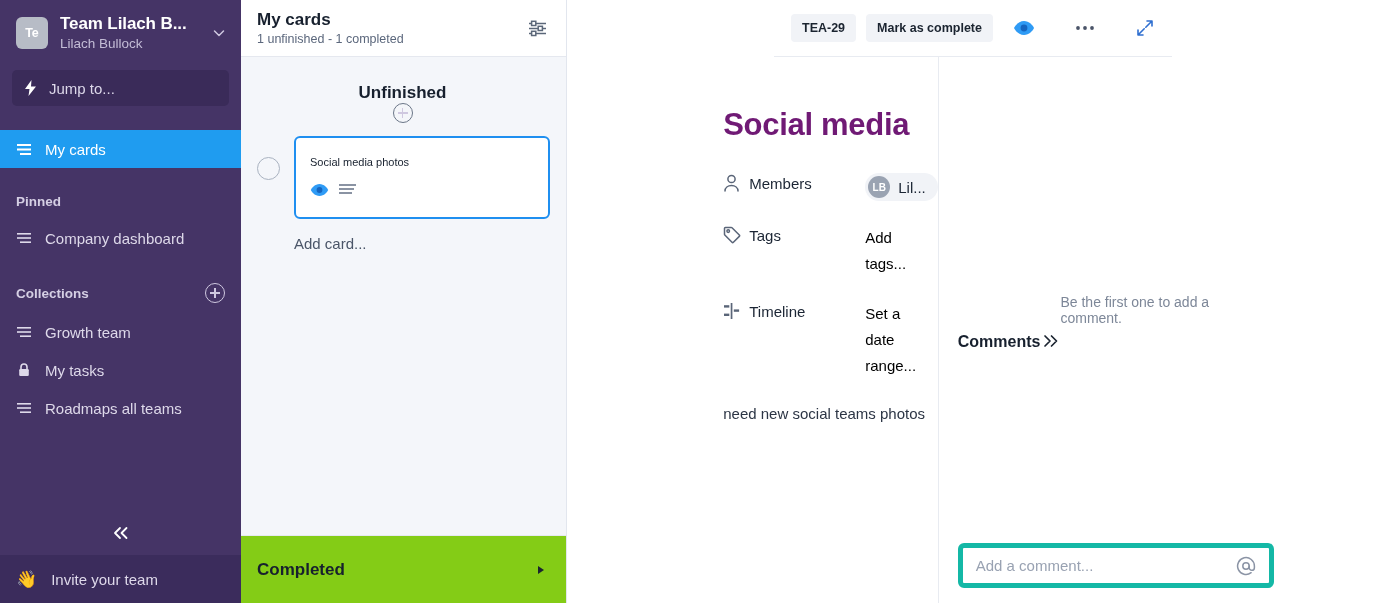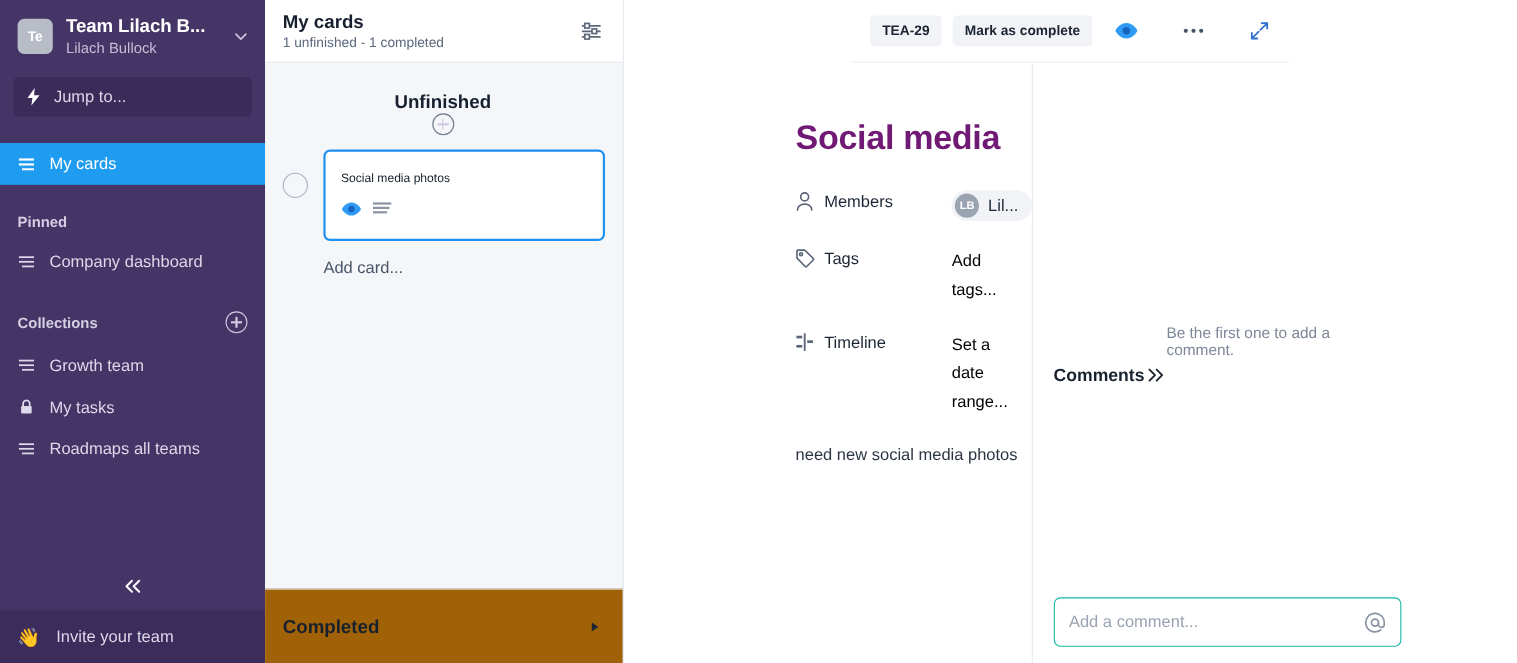--- a/index.html
+++ b/index.html
@@ -131,21 +131,21 @@
   .add-card {
     padding: 16px 16px 0 53px;
     font-size: 15px; color: #4a5568; cursor: pointer;
   }
 
   .completed-head {
     position: absolute; left: 0; right: 0; bottom: 0;
     height: 68px; display: flex; align-items: center; justify-content: space-between;
     padding: 0 22px 0 16px;
     border-top: 1px solid #e6e9f0;
-    background: #a16207;
+    background: #84cc16;
   }
   .tri {
     width: 0; height: 0;
     border-left: 6px solid #1b2430;
     border-top: 4.5px solid transparent;
     border-bottom: 4.5px solid transparent;
   }
 
   
   .detail {
@@ -204,21 +204,21 @@
     padding-top: 24px;
   }
   .comments-title { font-size: 16px; font-weight: 700; color: #17202e; }
   .chev-right { color: #1b2430; font-size: 17px; cursor: pointer; line-height: 1; }
   .empty-comments {
     flex: 1; display: flex; align-items: center; justify-content: center;
     font-size: 14px; color: #7d8798; padding-bottom: 40px;
   }
   .comment-box {
     position: absolute; left: 19px; right: 19px; bottom: 15px;
-    height: 45px; border: 1px solid #14b8a6; border-radius: 6px;
+    height: 45px; border: 5px solid #14b8a6; border-radius: 6px;
     display: flex; align-items: center; padding: 0 13px;
     background: #fff; cursor: text;
   }
   .comment-ph { flex: 1; font-size: 15px; color: #99a2b2; }
   .at { color: #8b94a5; display: flex; }
 </style>
 </head>
 <body>
 
 <div class="app">
@@ -448,21 +448,21 @@
                   <rect x="1" y="3.2" width="5.3" height="2.4" fill="#5a6578"></rect>
                   <rect x="10.8" y="7.4" width="5.3" height="2.4" fill="#5a6578"></rect>
                   <rect x="1" y="11.6" width="5.3" height="2.4" fill="#5a6578"></rect>
                 </svg>
             </span>
             <span class="field-label">Timeline</span>
             <span class="field-val">Set a date range...</span>
           </div>
         </div>
 
-        <div class="desc">need new social media photos</div>
+        <div class="desc">need new social teams photos</div>
       </div>
 
       <aside class="comments">
         <div class="comments-head">
           <span class="comments-title">Comments</span>
           <span class="chev-right">
             <svg width="20" height="14" viewBox="0 0 20 14">
                 <path d="M5 2 L10 7 L5 12 M11.5 2 L16.5 7 L11.5 12" fill="none" stroke="#1b2430" stroke-width="1.7" stroke-linecap="round" stroke-linejoin="round"></path>
               </svg>
           </span>

